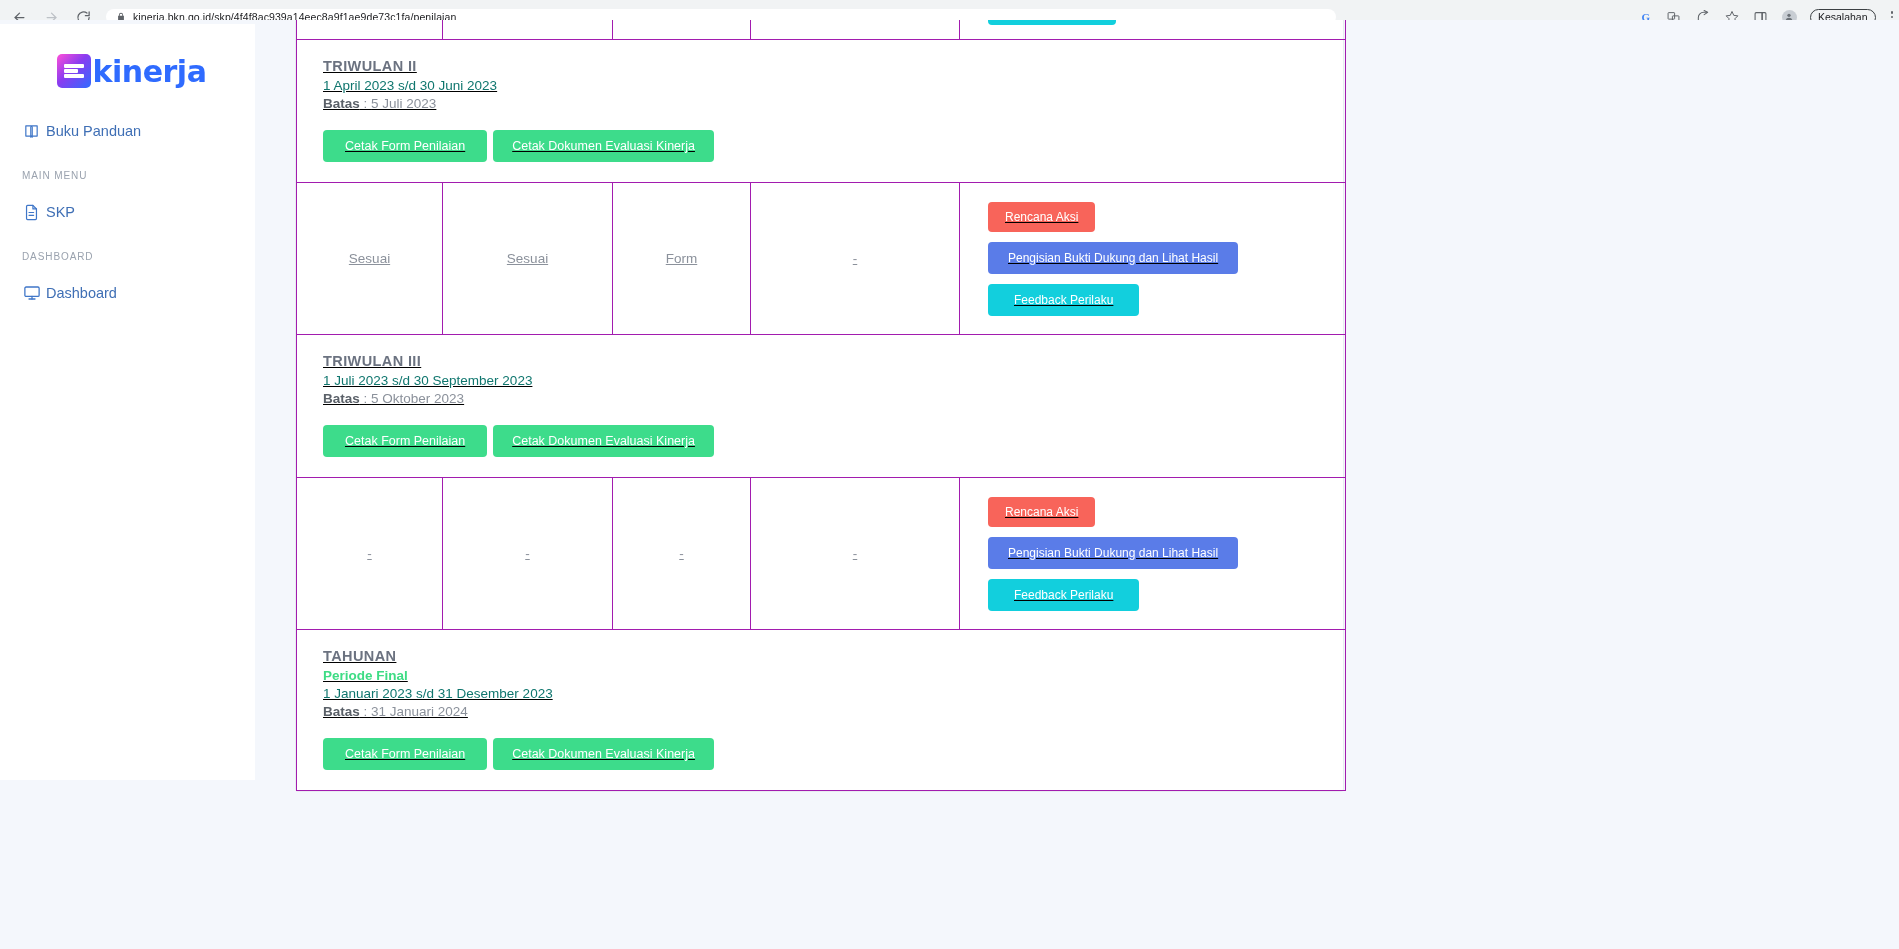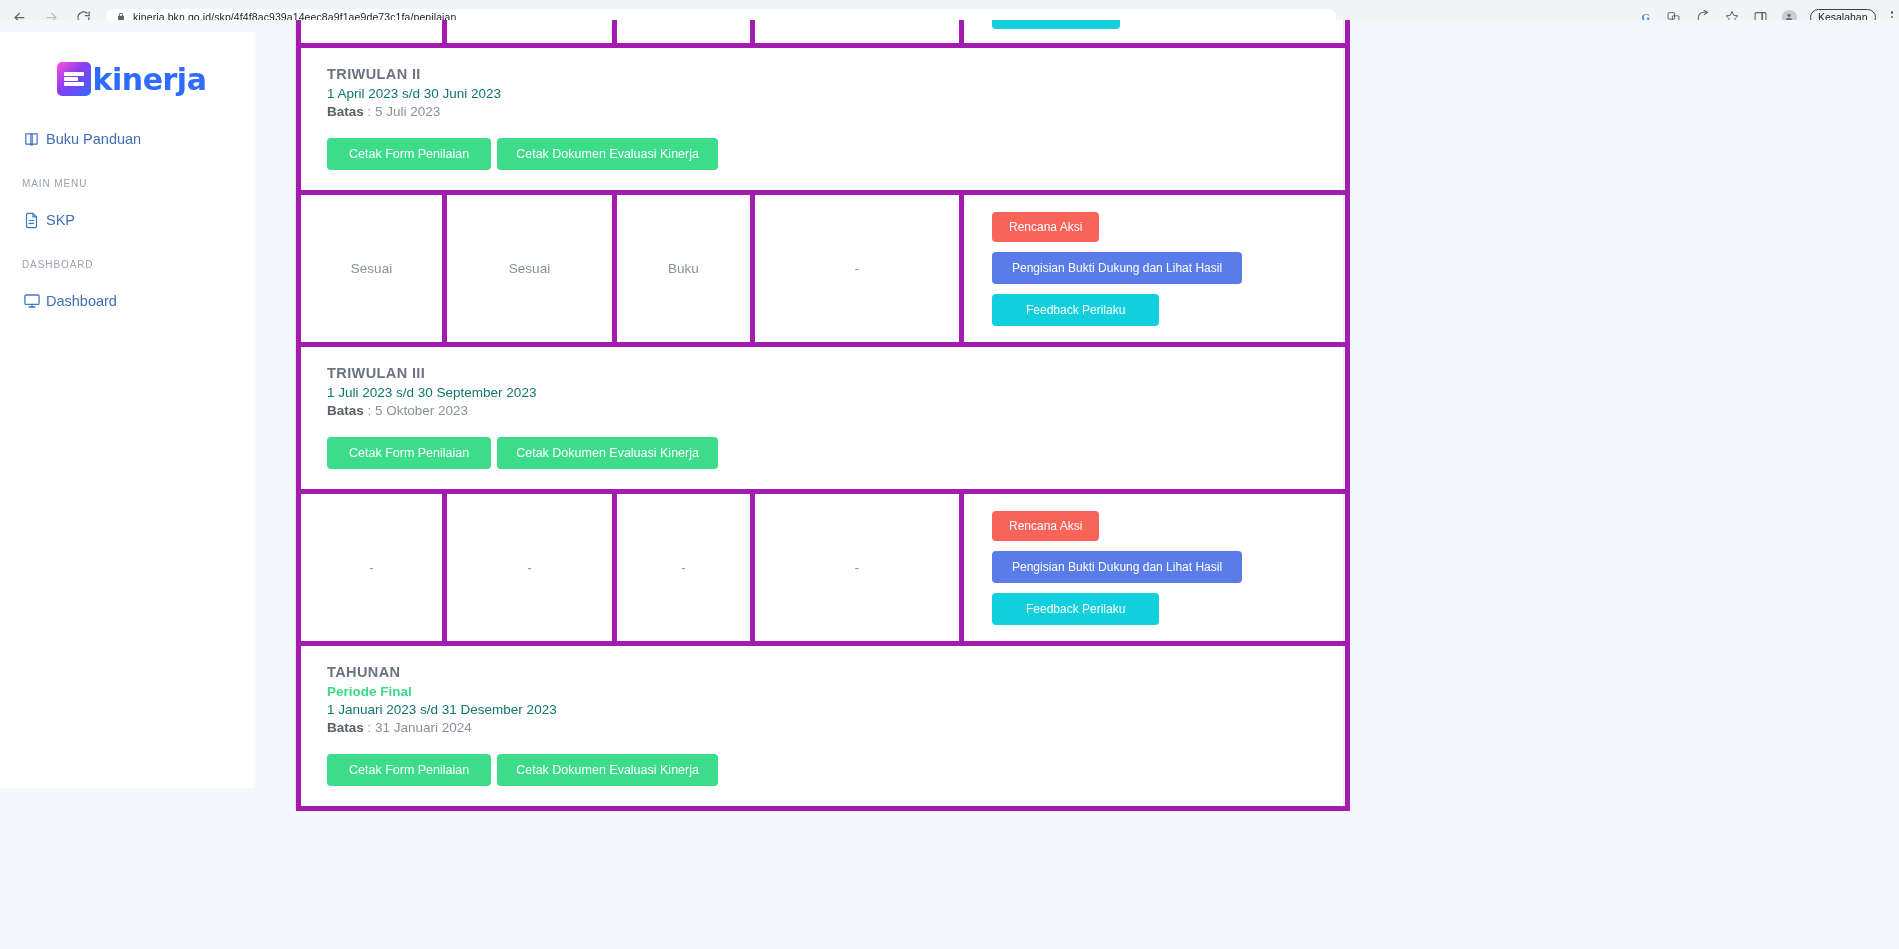--- a/index.html
+++ b/index.html
@@ -76,21 +76,21 @@
 
   
   .page {
     position: absolute; top: 20px; left: 0;
     width: 1899px; height: 929px;
     background: #f4f7fc;
   }
 
   
   .sidebar {
-    position: absolute; top: 12px; left: 0;
+    position: absolute; top: 4px; left: 0;
     width: 255px; height: 756px;
     background: #ffffff;
     padding-top: 18px;
   }
   .logo-wrap {
     display: flex; align-items: center; justify-content: center;
     gap: 2px; height: 58px; padding-left: 8px;
   }
   .logo-mark {
     width: 34px; height: 34px; border-radius: 5px;
@@ -136,21 +136,21 @@
   }
   .card {
     position: absolute; top: -6px; left: 40px;
     width: 1049px;
     background: #ffffff;
     border: 1px solid #e9ecf1;
     border-radius: 3px;
   }
 
   table.sched { width: 100%; border-collapse: collapse; table-layout: fixed; }
-  table.sched td { border: 5px solid #a21caf; vertical-align: middle; }
+  table.sched td { border: 1px solid #a21caf; vertical-align: middle; text-decoration: underline; }
   .col1 { width: 146px; }
   .col2 { width: 170px; }
   .col3 { width: 138px; }
   .col4 { width: 209px; }
   .col5 { width: 386px; }
 
   
   .period-cell { padding: 18px 26px 20px 26px; }
   .period-title {
     font-size: 14.5px; font-weight: 700; color: #6b7280;
@@ -179,21 +179,21 @@
 
   
   .data-cell {
     text-align: center; color: #8b919b; font-size: 13.5px;
     height: 152px; padding: 8px;
   }
   .actions-cell { padding: 14px 0 14px 28px; height: 152px; }
   .actions-stack { display: flex; flex-direction: column; align-items: flex-start; gap: 10px; }
   .btn-red { background: #f8645a; font-size: 12px; padding: 8px 17px; }
   .btn-blue { background: #5a7ce8; font-size: 12px; padding: 9px 20px; text-align: center; }
-  .btn-teal { background: #12cfdd; font-size: 12px; padding: 9px 34px; }
+  .btn-teal { background: #12cfdd; font-size: 12px; padding: 9px 26px; }
 
   .partial-actions { padding: 0 0 14px 28px; }
   .btn-teal.cut { border-radius: 0 0 4px 4px; padding: 0; height: 9px; width: 128px; }
 </style>
 </head>
 <body>
 
 <div class="browser-bar">
   <div class="nav-btns">
     <span class="nav-ico">
@@ -350,21 +350,21 @@
               <div class="btn-row">
                 <button class="btn btn-green">Cetak Form Penilaian</button>
                 <button class="btn btn-green wide">Cetak Dokumen Evaluasi Kinerja</button>
               </div>
             </td>
           </tr>
 
           <tr>
             <td class="data-cell">Sesuai</td>
             <td class="data-cell">Sesuai</td>
-            <td class="data-cell">Buku</td>
+            <td class="data-cell">Form</td>
             <td class="data-cell">-</td>
             <td class="actions-cell">
               <div class="actions-stack">
                 <button class="btn btn-red">Rencana Aksi</button>
                 <button class="btn btn-blue">Pengisian Bukti Dukung dan Lihat Hasil</button>
                 <button class="btn btn-teal">Feedback Perilaku</button>
               </div>
             </td>
           </tr>
 

